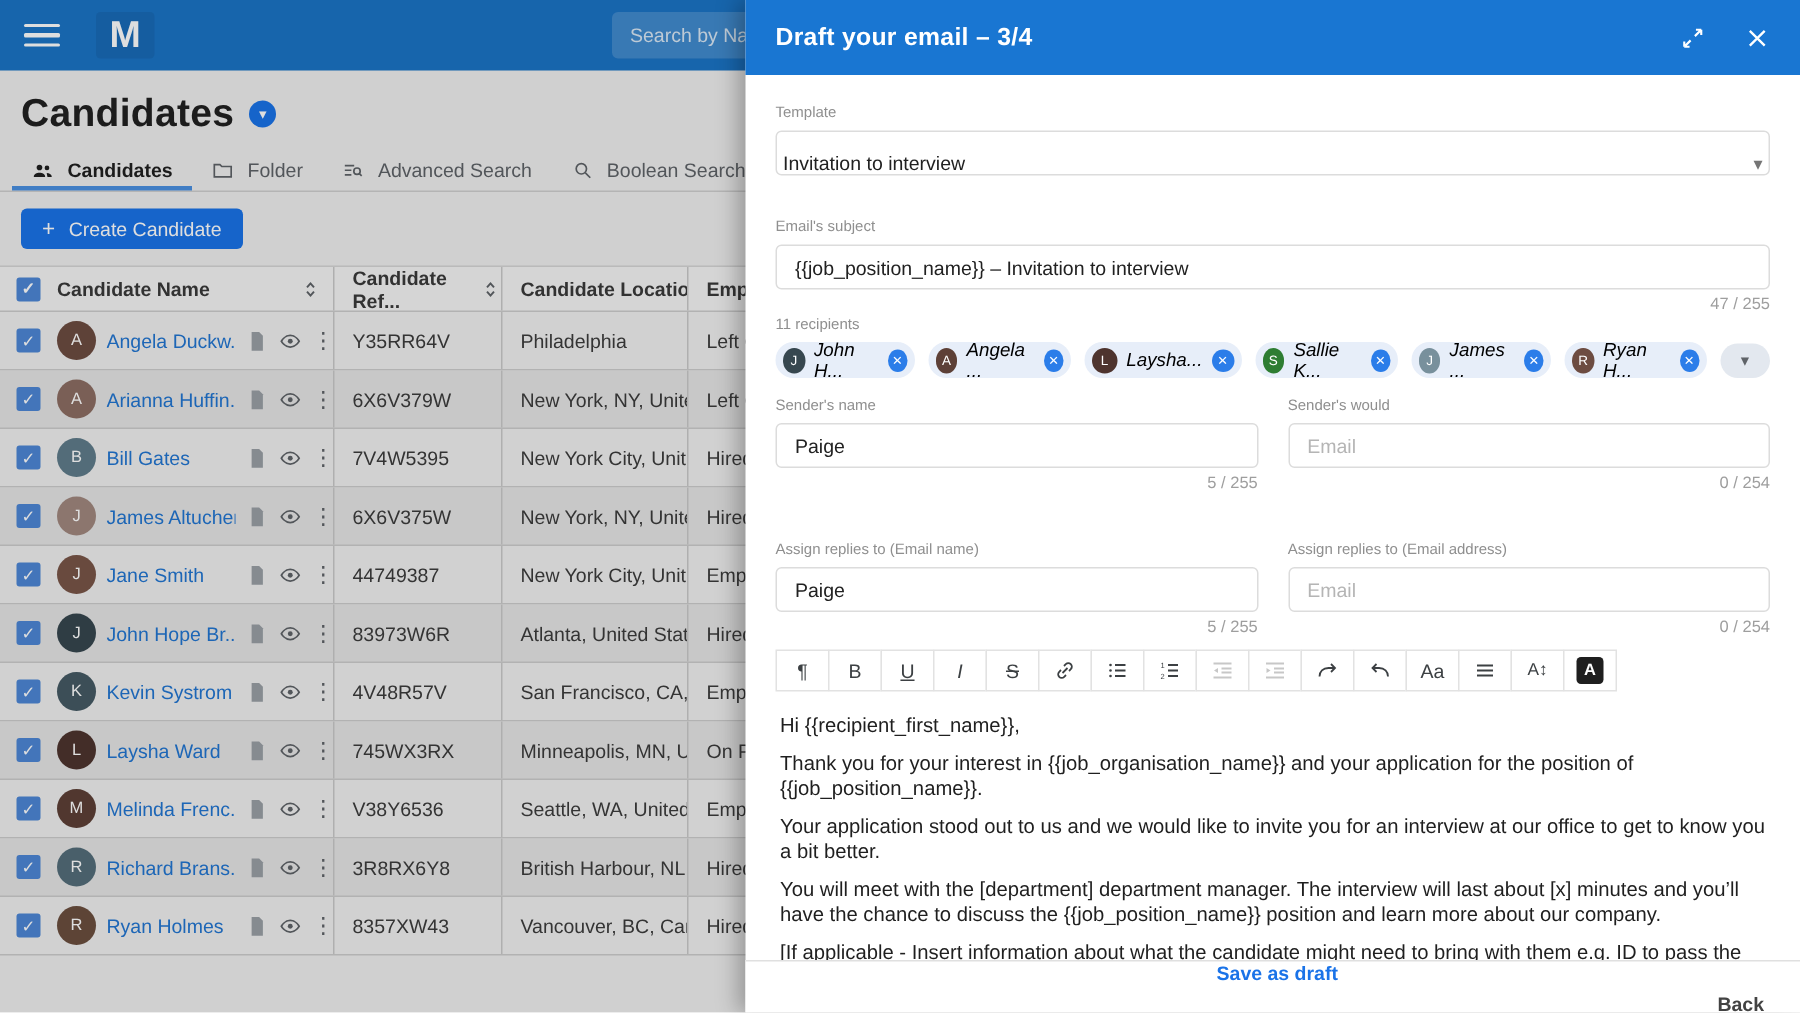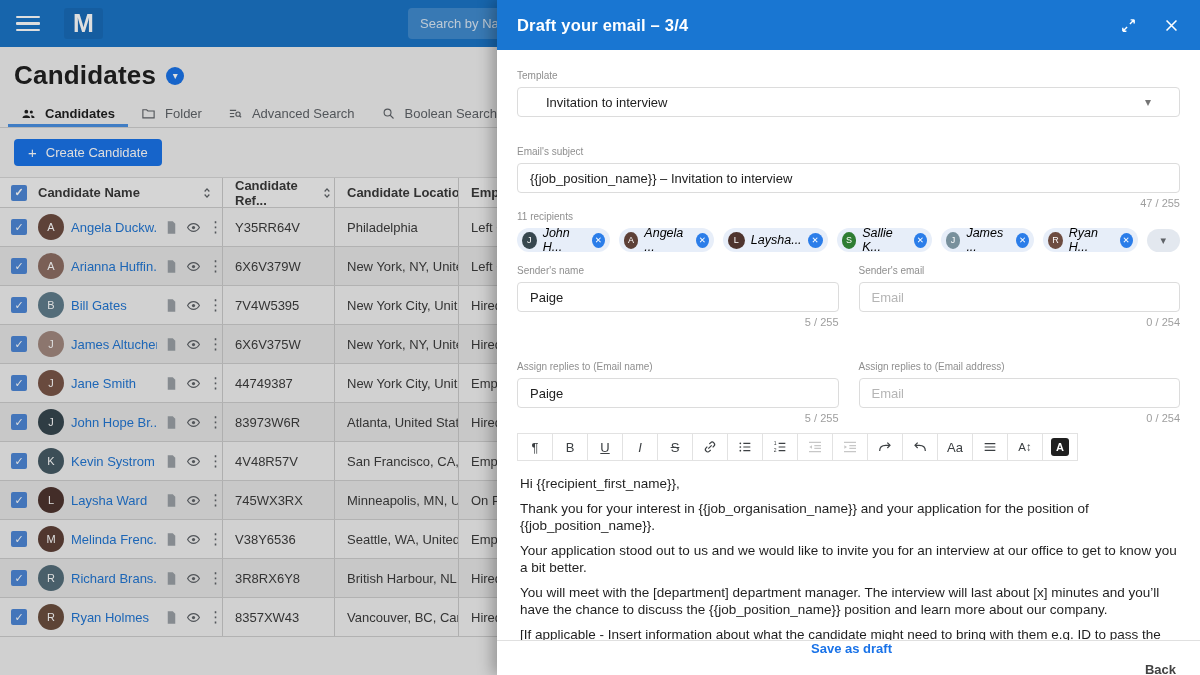--- a/index.html
+++ b/index.html
@@ -52,21 +52,21 @@
   .m-head { height:50px; background:#1976d2; display:flex; align-items:center; padding:0 20px;text-align:right; }
   .m-title { color:#fff; font-size:16.5px; font-weight:bold; letter-spacing:.2px; }
   .m-hicons { margin-left:auto; display:flex; align-items:center; gap:26px; }
   .m-hicons .hic { color:#fff; display:flex; cursor:pointer; } .m-hicons .hic svg { width:17px; height:17px; }
 
   .m-body { position:absolute; top:50px; bottom:35px; left:0; right:0; padding:0 20px; overflow:hidden; }
   .flabel { font-size:10px; color:#8f8f8f; margin:29px 0 6px; }
   .flabel.first { margin-top:20px; }
   .finput { width:100%; height:30px; border:1px solid #dcdcdc; border-radius:4px; padding:0 12px; font-size:13px; color:#212121; font-family:inherit; outline:none; background:#fff; }
   .finput::placeholder { color:#b5b5b5; }
-  .fselect { width:100%; height:30px; border:1px solid #dcdcdc; border-radius:4px; padding:0 28px; font-size:13px; color:#212121; display:flex; align-items:center; justify-content:space-between; cursor:pointer; background:#fff; }
+  .fselect { width:100%; height:30px; border:1px solid #dcdcdc; border-radius:4px; padding:0 4px; font-size:13px; color:#212121; display:flex; align-items:flex-end; justify-content:space-between; cursor:pointer; background:#fff; }
   .fselect .sel-caret { color:#757575; font-size:12px; }
   .fcount { font-size:11px; color:#9e9e9e; text-align:right; margin-top:4px; }
   .rec-label { margin-top:2px; }
   .chips { display:flex; align-items:center; gap:9px; margin-top:6px; }
   .chip { height:24px; border-radius:12px; background:#e7eef9; display:inline-flex; align-items:center; gap:6px; padding:0 5px; cursor:pointer; }
   .chip-av { width:17px; height:17px; border-radius:50%; color:#fff; font-size:9px; display:flex; align-items:center; justify-content:center; }
   .chip-label { color:#000000; font-size:12.5px;font-style:italic; }
   .chip-x { width:15px; height:15px; border-radius:50%; background:#2b7de9; color:#fff; font-size:8.5px; display:flex; align-items:center; justify-content:center; cursor:pointer; }
   .chip-more { width:38px; height:23px; border-radius:12px; background:#e3e8ef; display:flex; align-items:center; justify-content:center; color:#5f6368; font-size:11px; cursor:pointer; }
   .mgrid { display:grid; grid-template-columns:1fr 1fr; column-gap:18px;gap:20px; }
@@ -518,21 +518,21 @@
         </div>
       </div>
 
     <div class="mgrid">
       <div>
         <div class="flabel">Sender's name</div>
         <input class="finput" type="text" value="Paige" style="">
         <div class="fcount">5 / 255</div>
       </div>
       <div>
-        <div class="flabel">Sender's email</div>
+        <div class="flabel">Sender's would</div>
         <input class="finput" type="text" placeholder="Email" style="">
         <div class="fcount">0 / 254</div>
       </div>
       <div>
         <div class="flabel">Assign replies to (Email name)</div>
         <input class="finput" type="text" value="Paige" style="">
         <div class="fcount">5 / 255</div>
       </div>
       <div>
         <div class="flabel">Assign replies to (Email address)</div>

